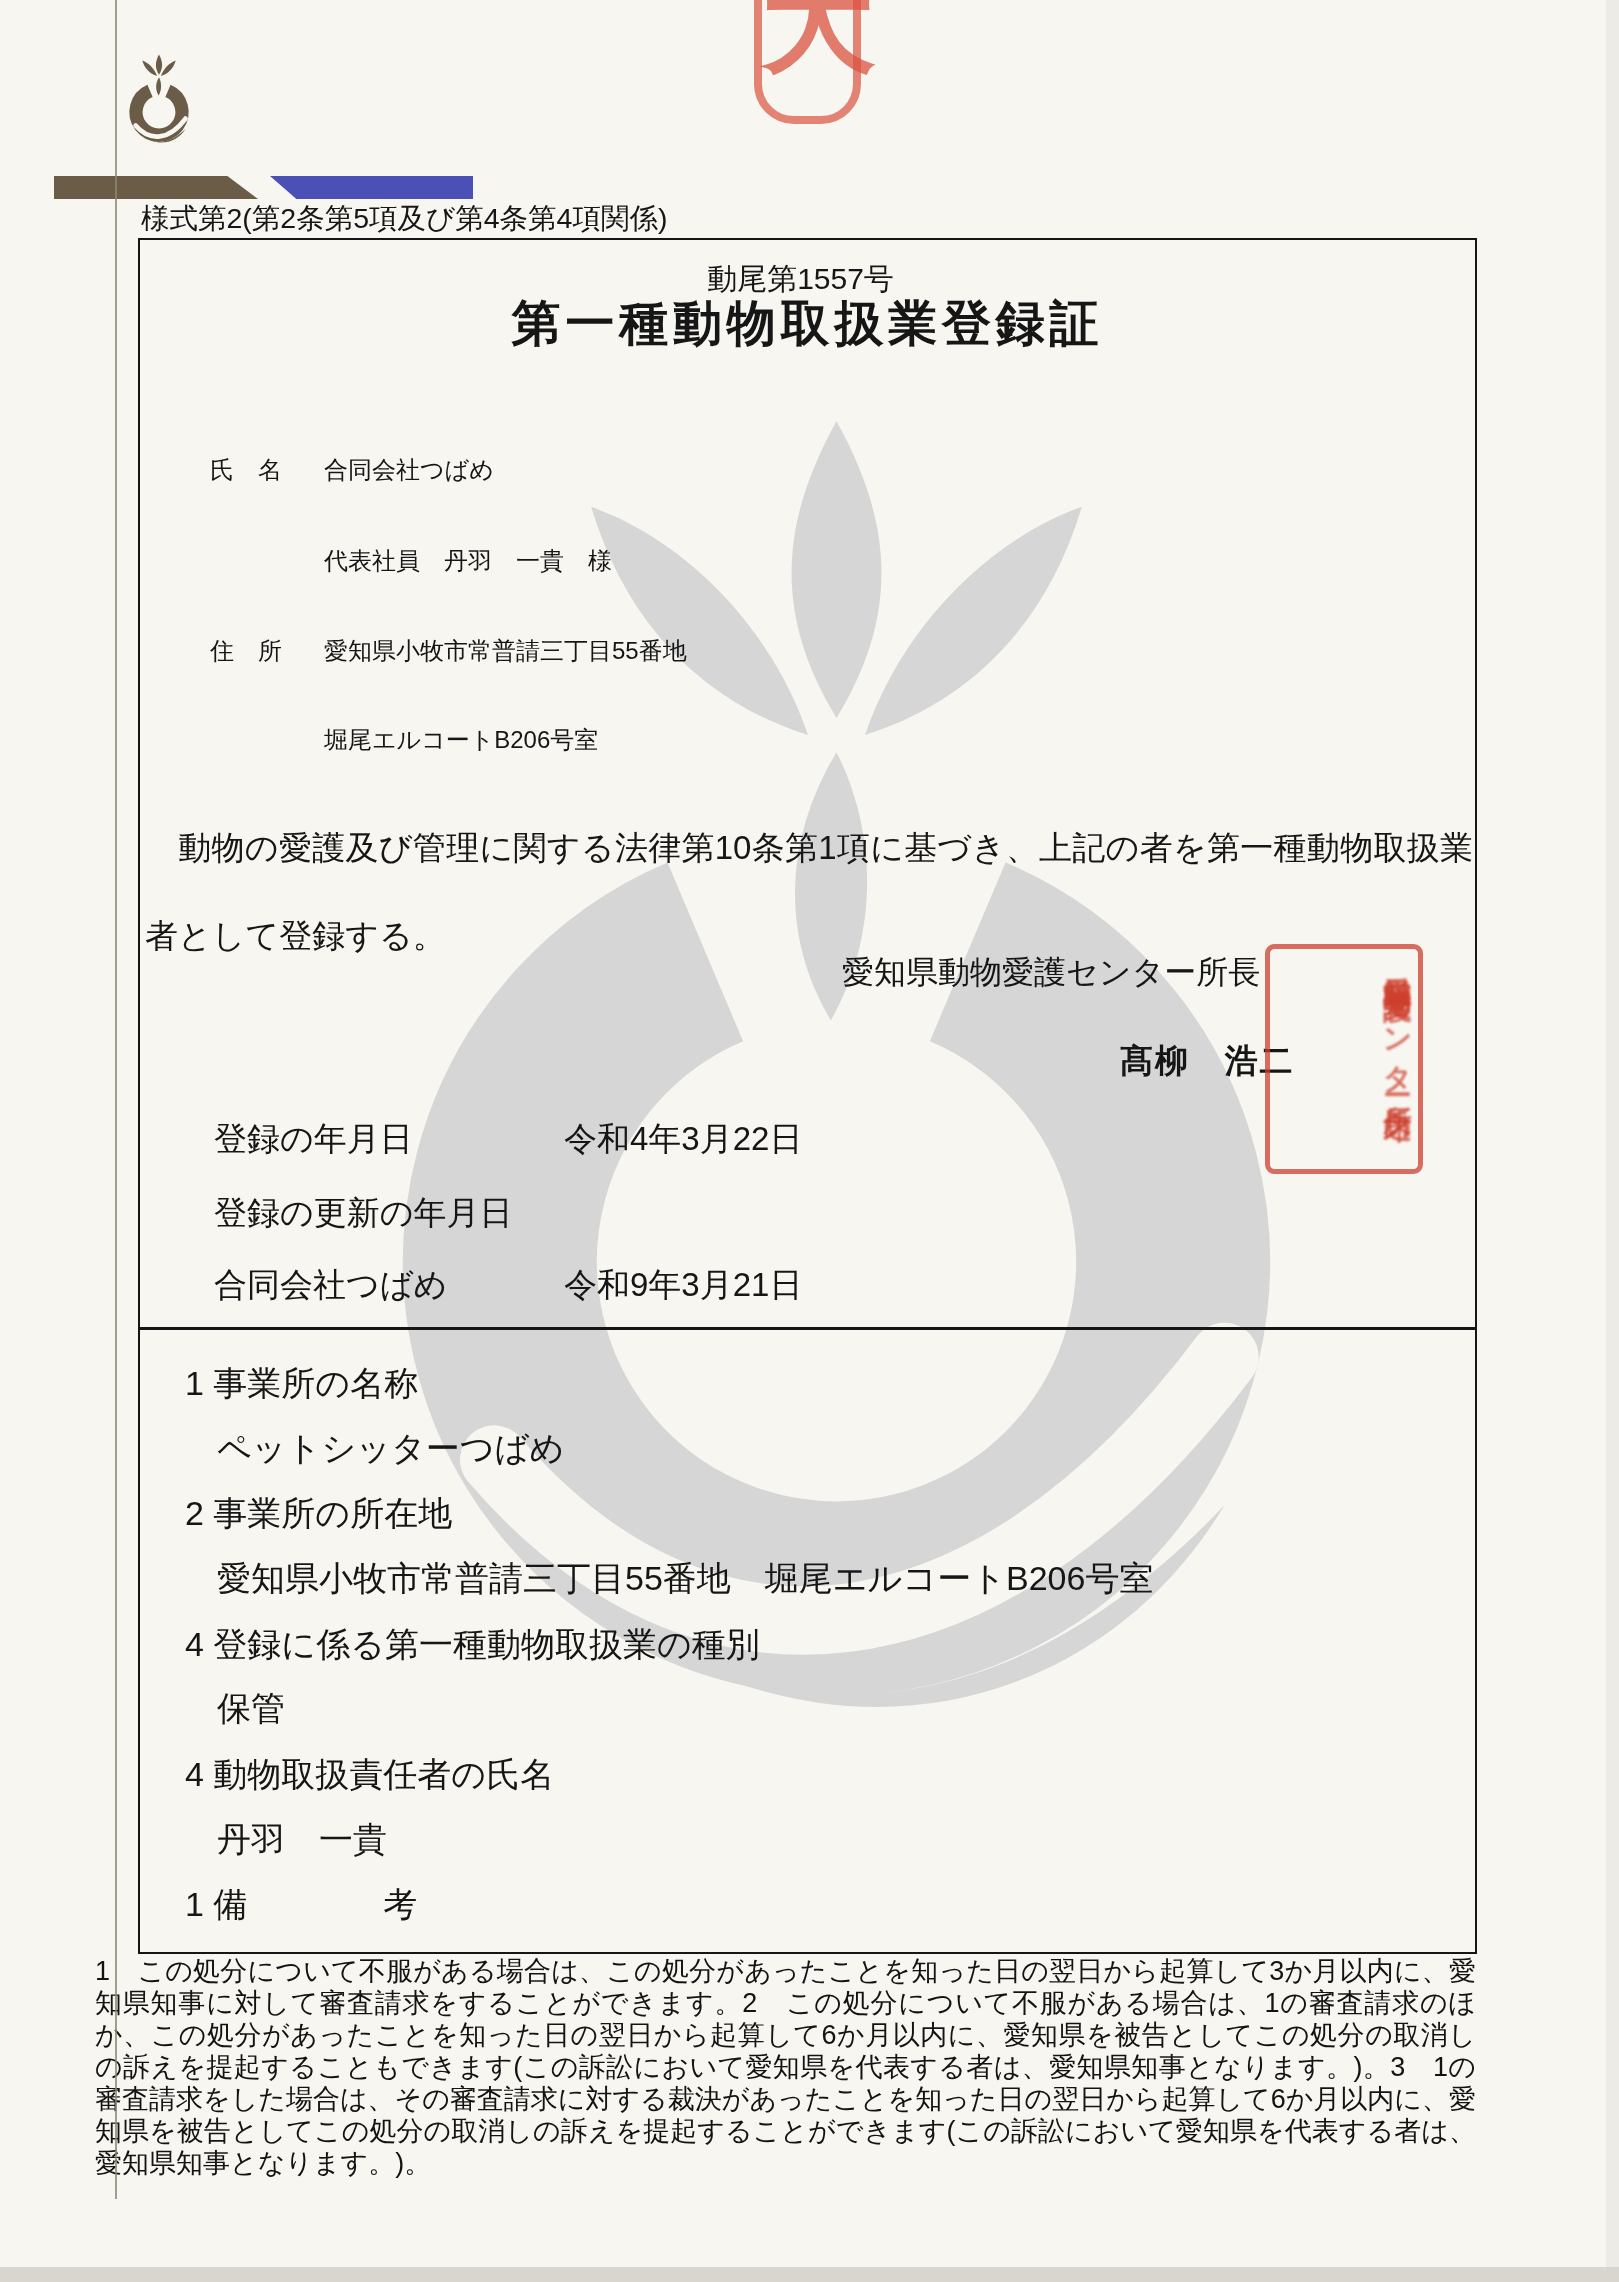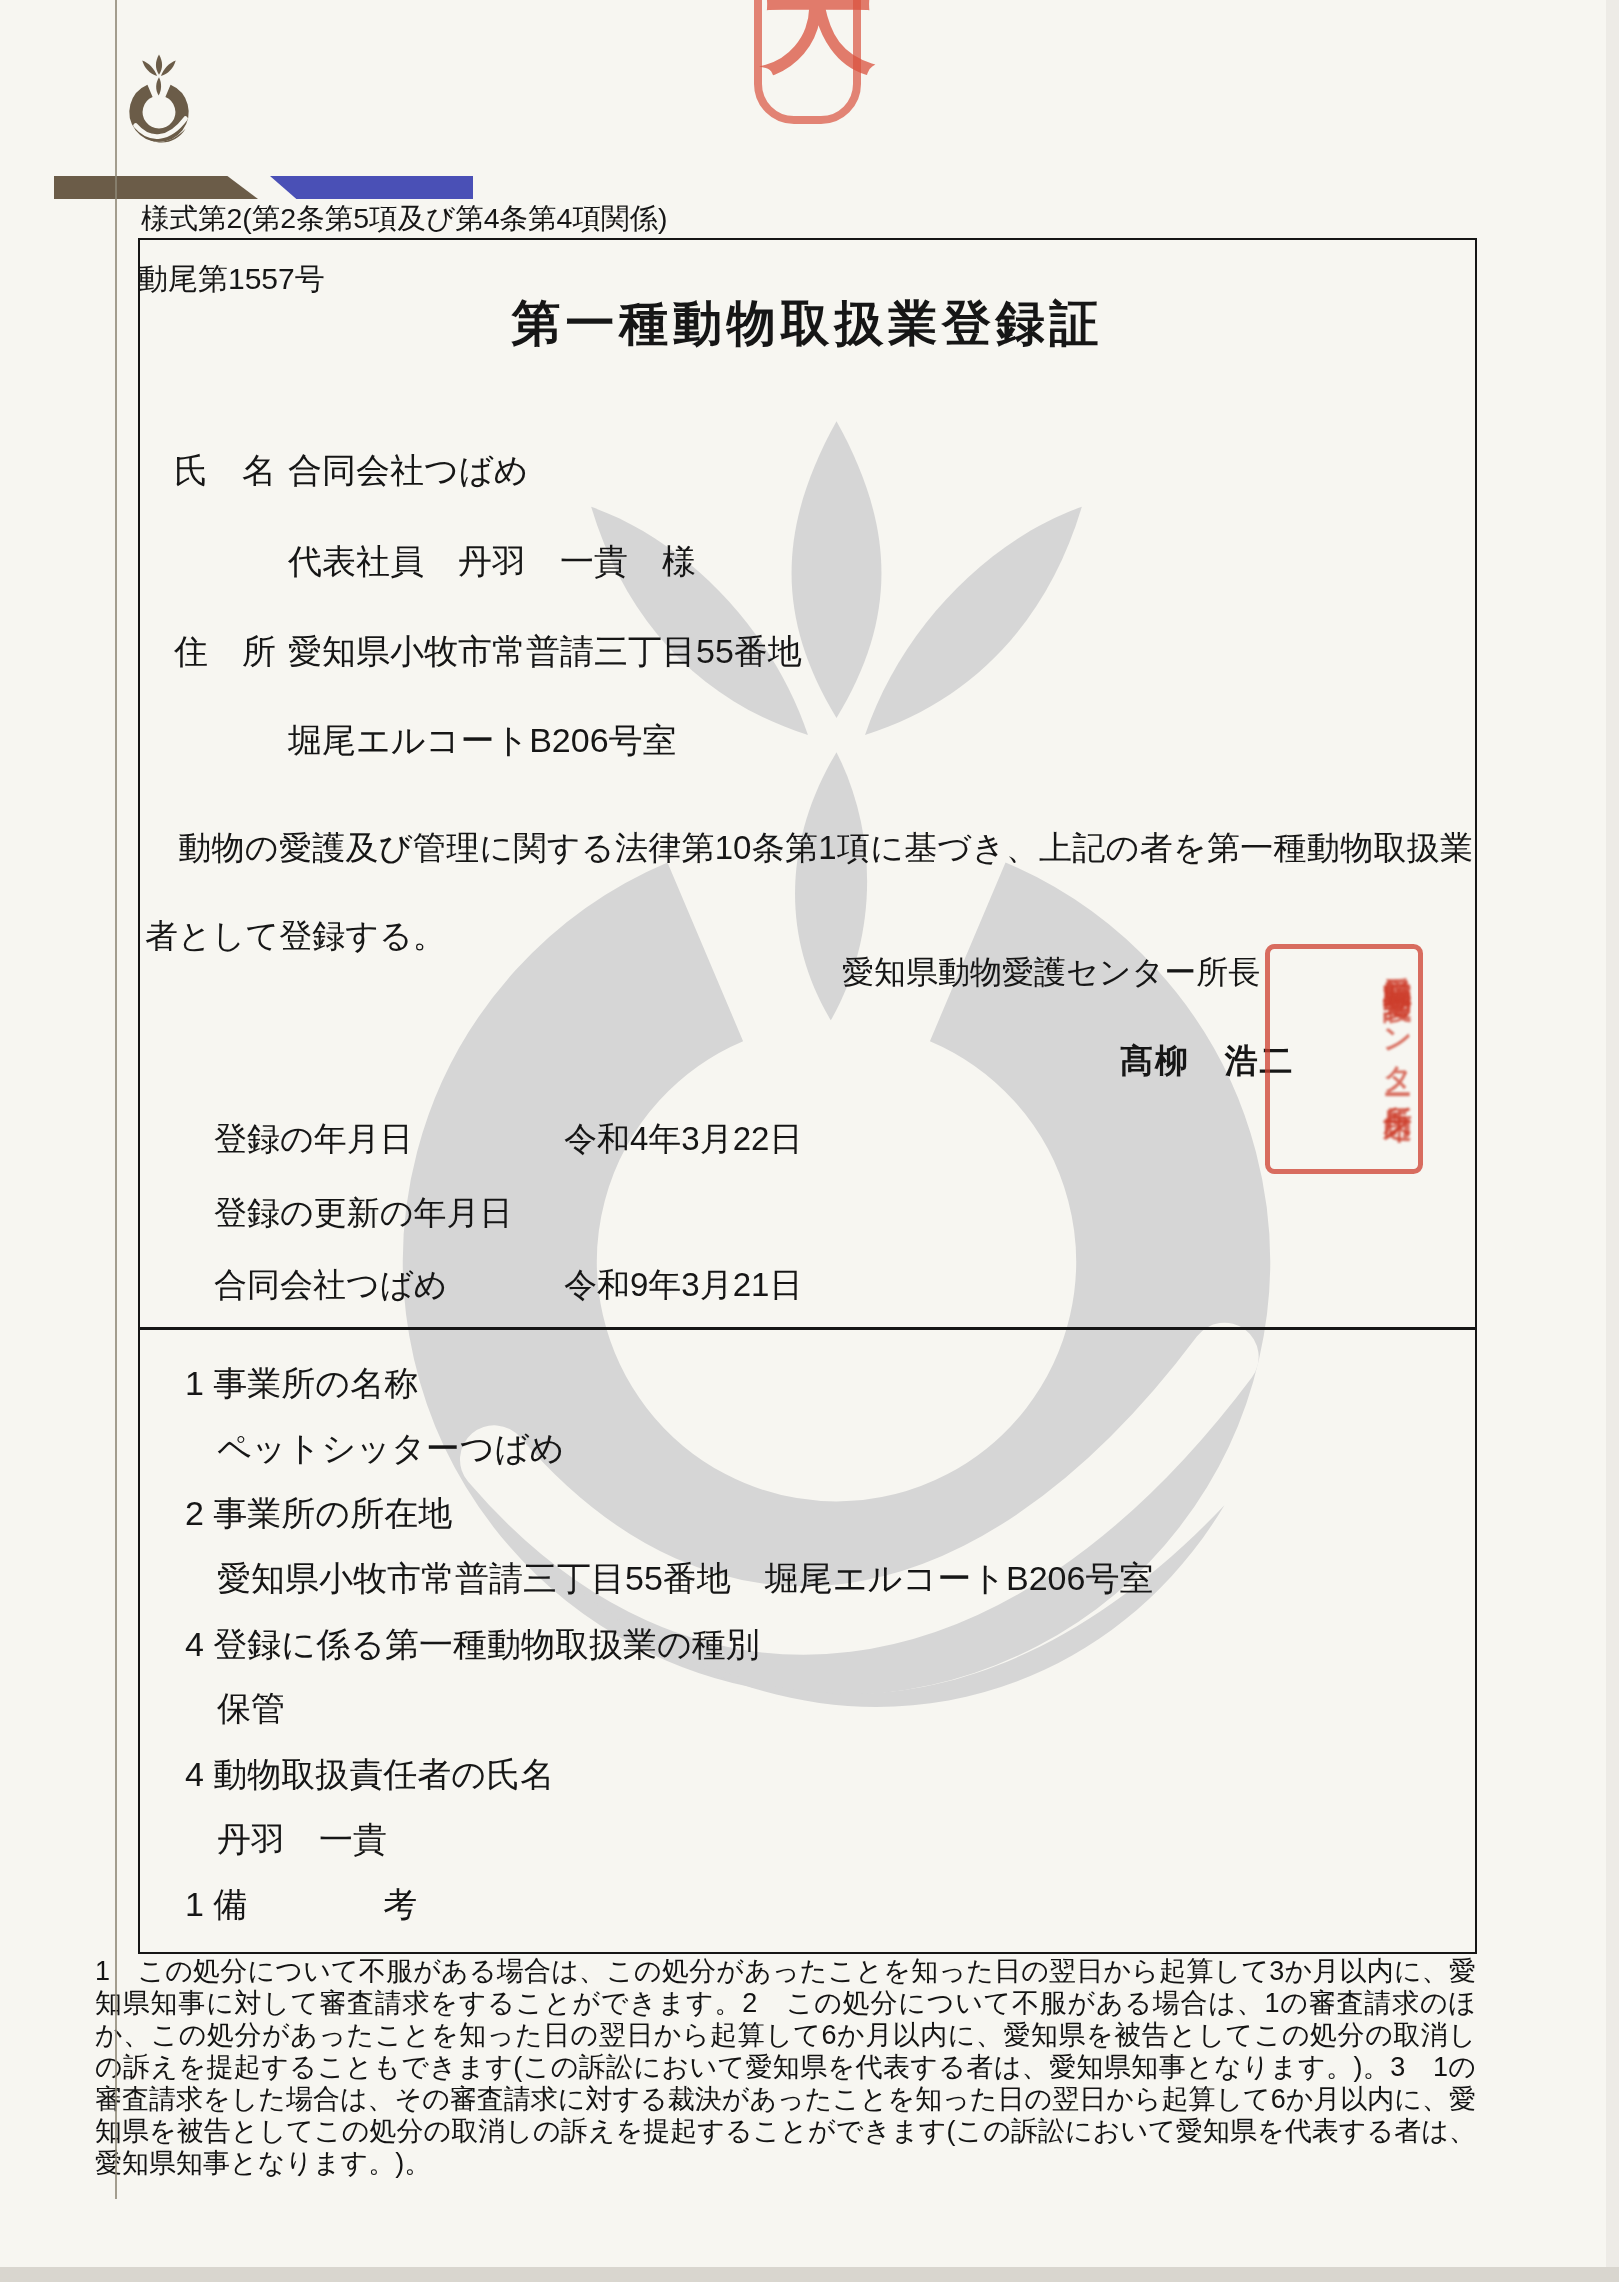--- a/index.html
+++ b/index.html
@@ -31,23 +31,23 @@
   .bar-brown{left:54px;width:204px;background:var(--brown);clip-path:polygon(0 0,85% 0,100% 100%,0 100%);}
   .bar-blue{left:270px;width:203px;background:var(--blue);clip-path:polygon(0 0,100% 0,100% 100%,13% 100%);}
   .form-label{left:141px;top:200px;font-size:28.5px;z-index:2;}
   
   .watermark{left:266px;top:398px;width:1141px;height:1507px;color:var(--wm);z-index:0;}
   
   .box{border:2.9px solid var(--ink);background:transparent;z-index:1;box-sizing:border-box;}
   .box-upper{left:138px;top:238px;width:1339px;height:1092px;}
   .box-lower{left:138px;top:1327px;width:1339px;height:627px;}
   
-  .doc-number{left:138px;top:259px;width:1325px;text-align:left;font-size:30px;z-index:2;}
+  .doc-number{left:138px;top:259px;width:1325px;text-align:center;font-size:30px;z-index:2;}
   .cert-title{left:138px;top:291px;width:1339px;text-align:center;font-size:49px;font-weight:bold;letter-spacing:4.8px;z-index:2;}
-  .t36{font-size:34px;line-height:42px;z-index:2;white-space:nowrap;}
+  .t36{font-size:24px;line-height:42px;z-index:2;white-space:nowrap;margin-left:36px;}
   .name-label{left:174px;top:449px;}
   .name-value{left:288px;top:449px;}
   .rep-line{left:288px;top:540px;}
   .addr-label{left:174px;top:630px;}
   .addr-value{left:288px;top:630px;}
   .addr-line2{left:288px;top:719px;}
   .body-par{left:145px;top:804px;width:1328px;font-size:33px;line-height:88px;text-align:justify;z-index:2;}
   .signer-title{left:842px;top:951px;font-size:32px;z-index:2;white-space:nowrap;}
   .signer-name{left:1120px;top:1039px;font-size:33px;letter-spacing:1.9px;z-index:2;white-space:nowrap;font-weight:bold;}
   .seal{

